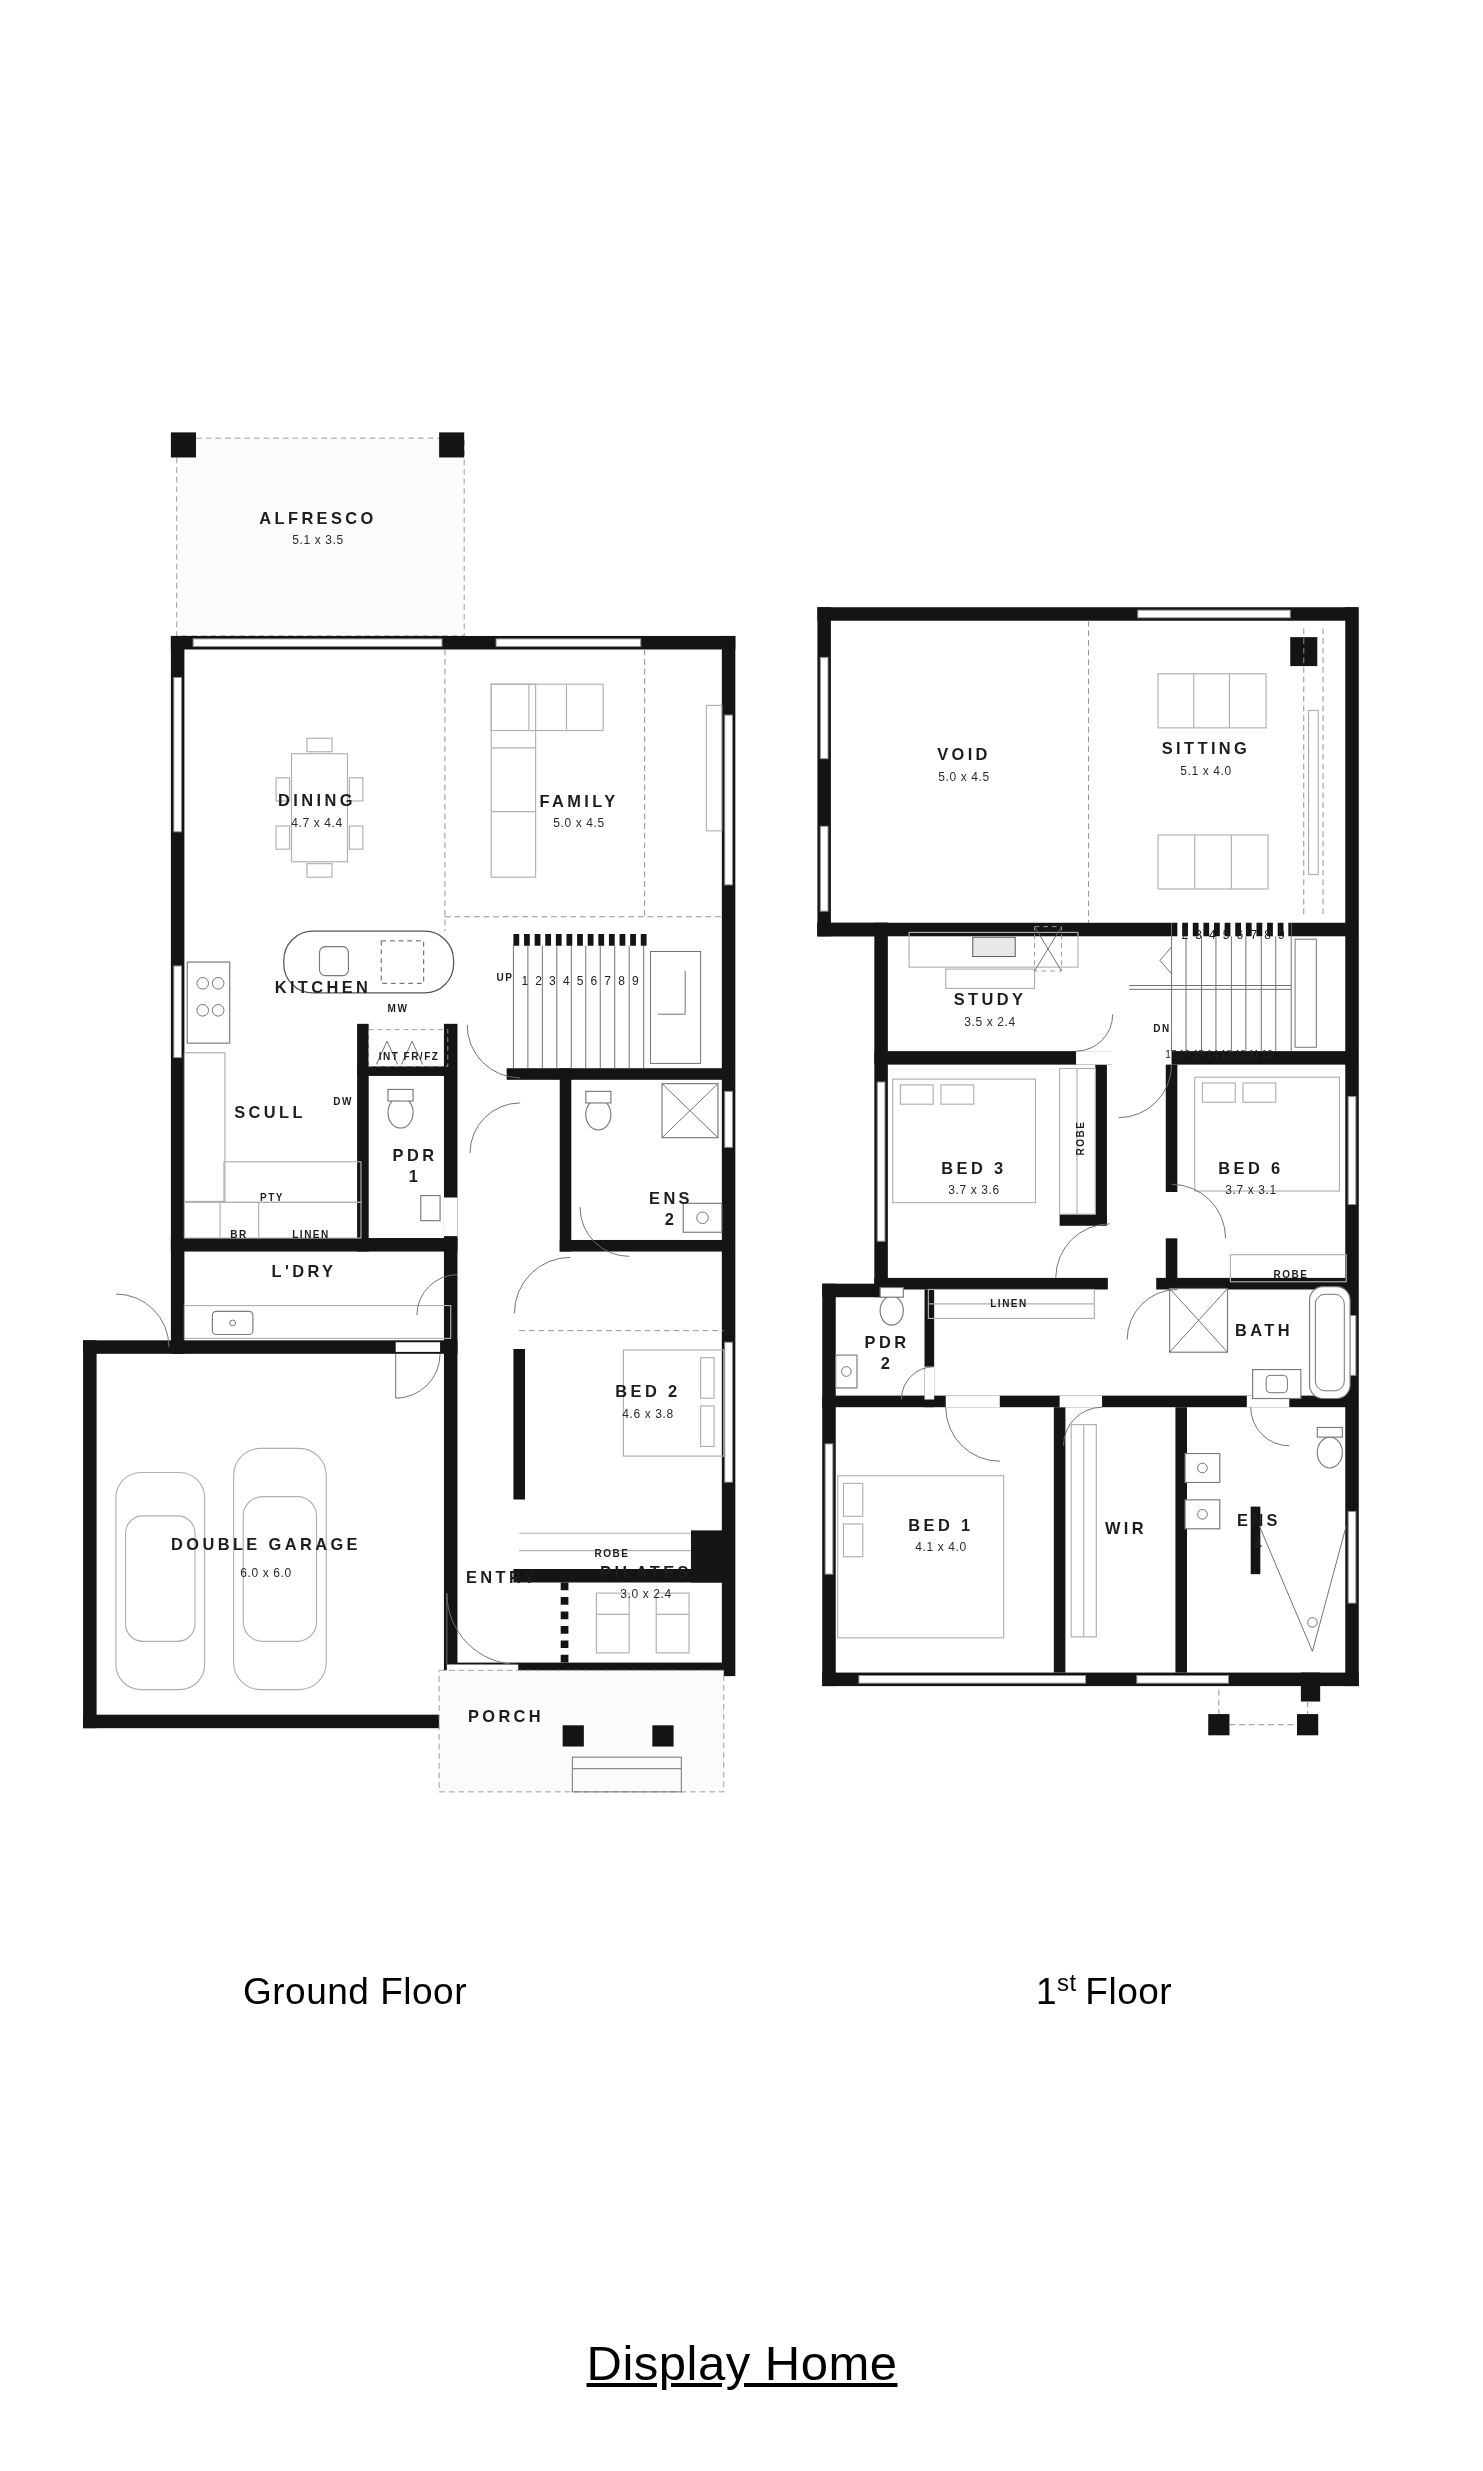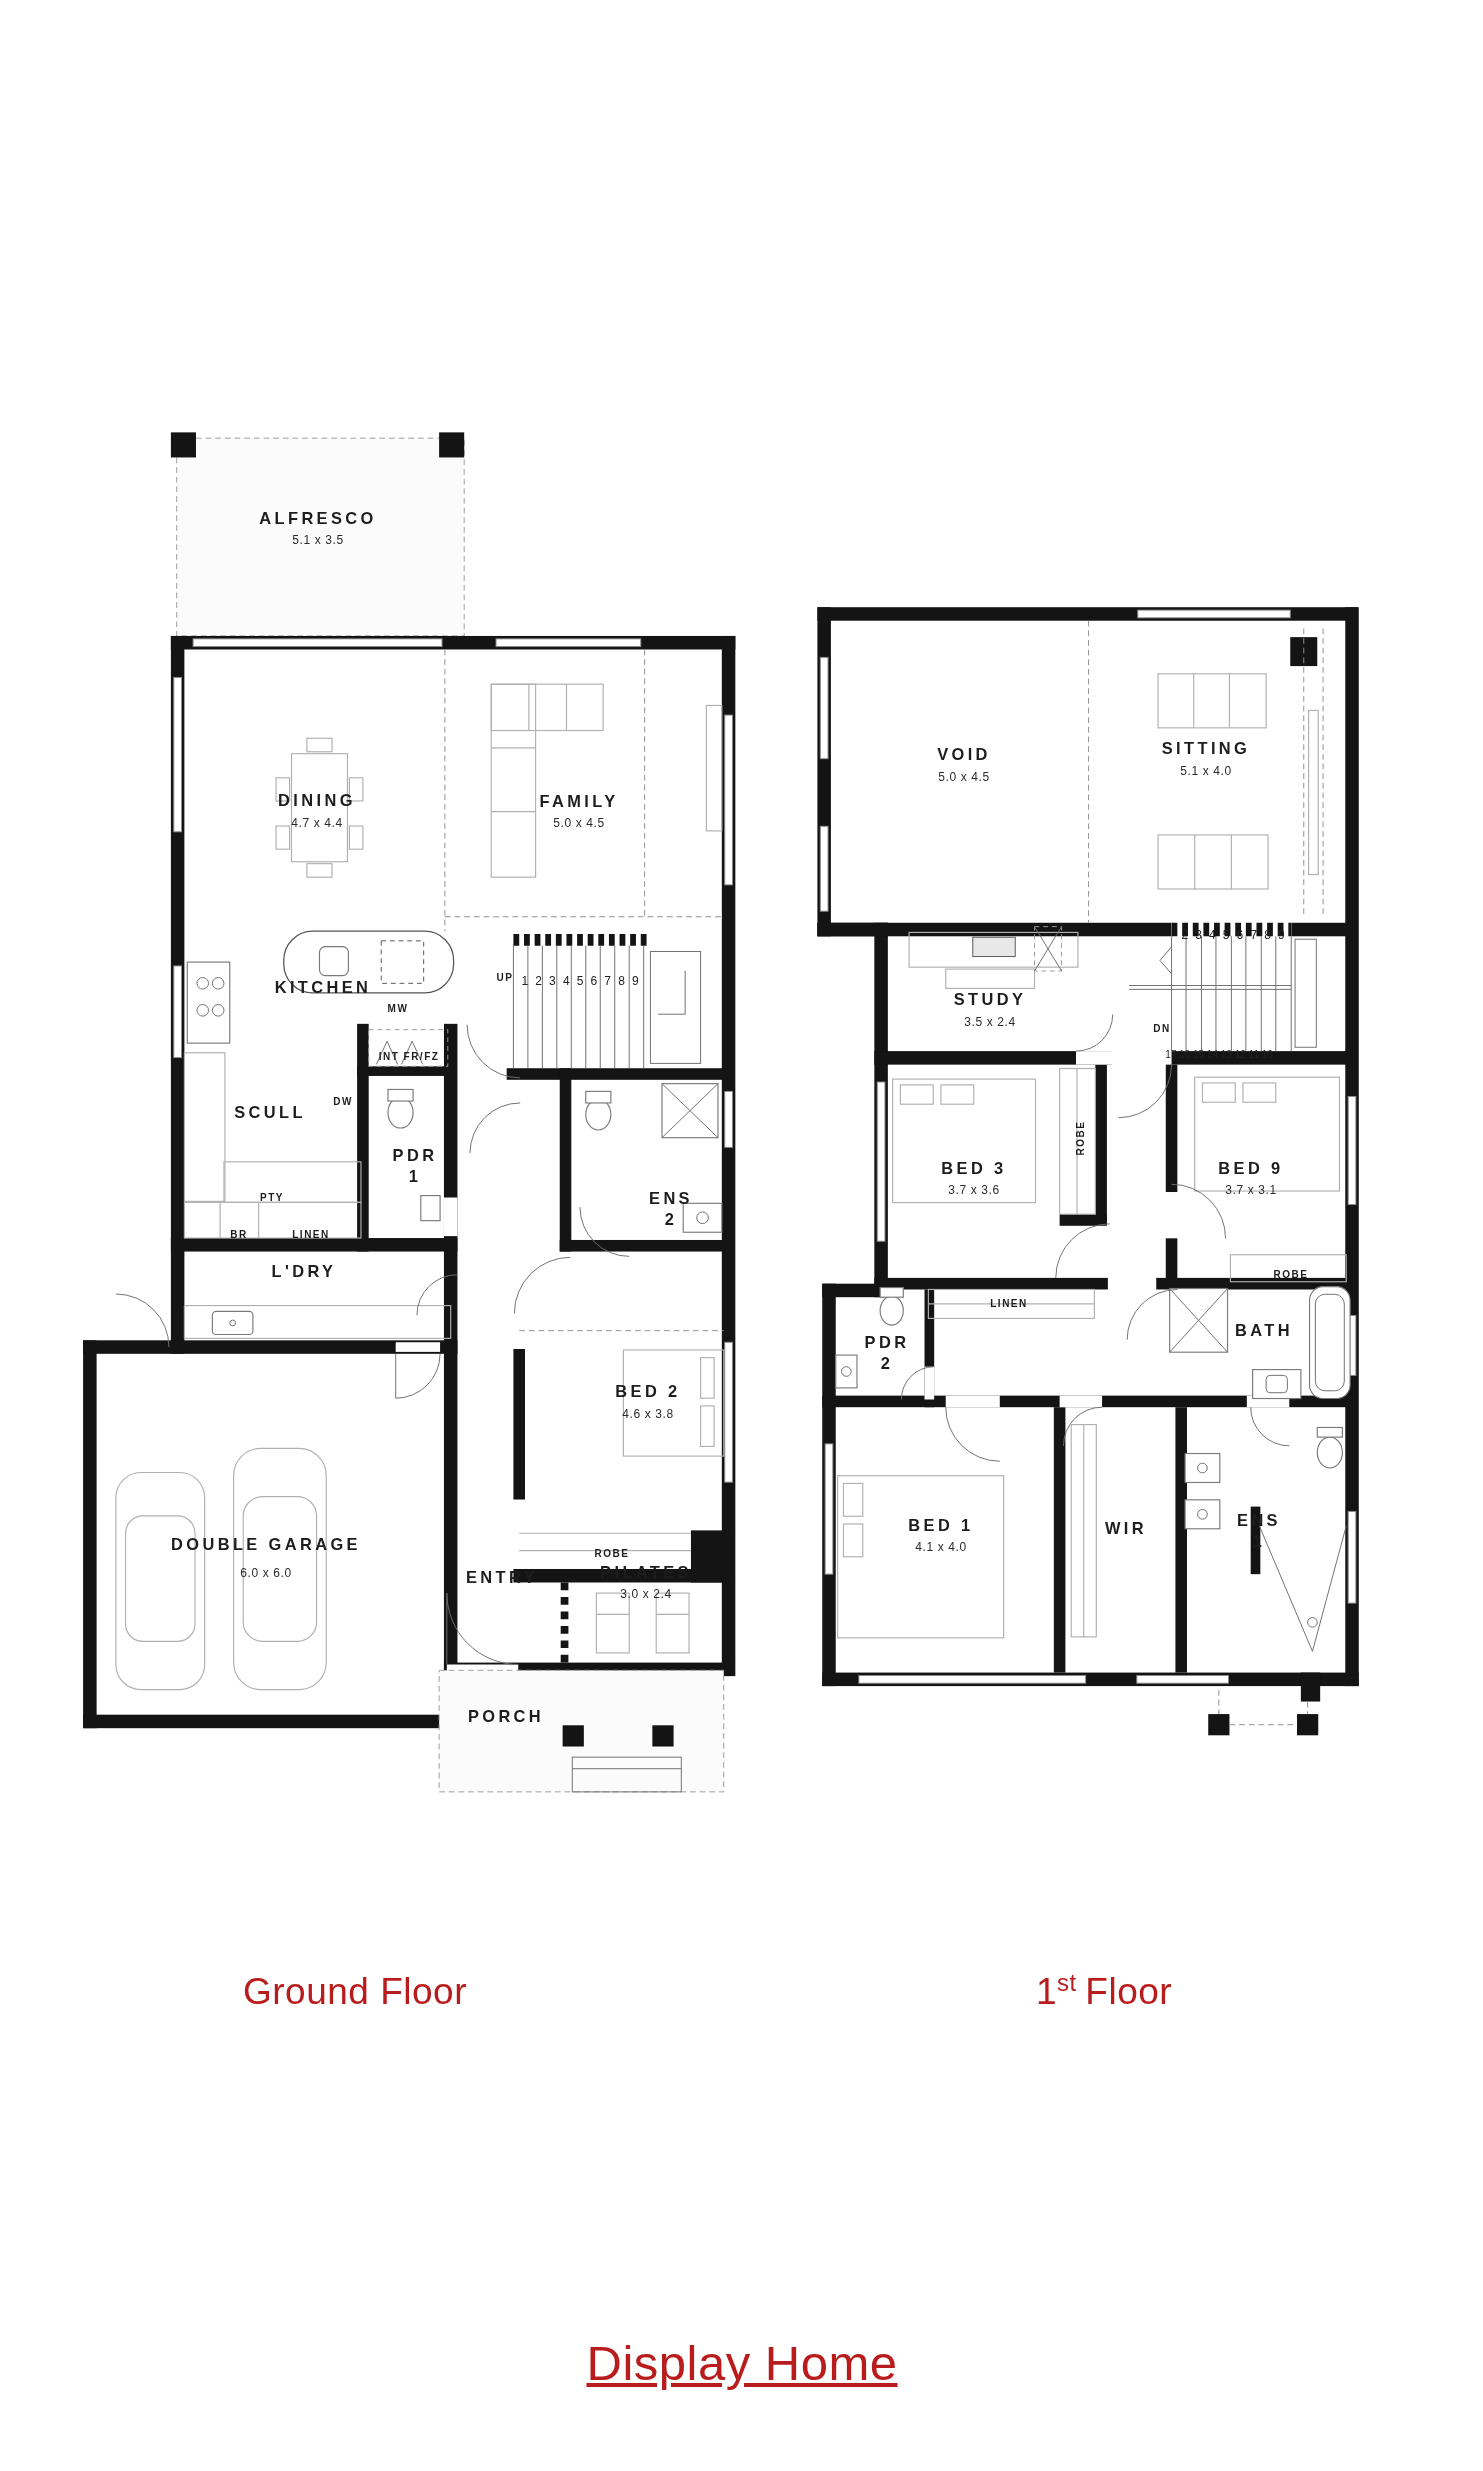--- a/index.html
+++ b/index.html
@@ -6,21 +6,21 @@
   #page{position:relative;width:1483px;height:2472px;background:#ffffff;overflow:hidden;}
   .plan{position:absolute;}
   .lbl{position:absolute;transform:translate(-50%,-50%);font-family:"Liberation Sans",sans-serif;color:#1d1d1d;text-align:center;}
   .room{font-weight:bold;font-size:16.4px;letter-spacing:3.4px;white-space:nowrap;}
   .room.wrap{white-space:normal;width:62px;line-height:1.3;}
   .dims{font-size:12px;letter-spacing:0.6px;white-space:nowrap;color:#2b2b2b;font-weight:normal;}
   .sm{font-weight:bold;font-size:10px;letter-spacing:1.5px;white-space:nowrap;}
   .nums{font-size:12px;letter-spacing:1.9px;white-space:nowrap;color:#222;font-weight:normal;}
   .nums2{font-size:10px;letter-spacing:0px;}
   .vert{transform:translate(-50%,-50%) rotate(-90deg);}
-  .caption{font-size:37px;letter-spacing:0.5px;color:#b91c1c;white-space:nowrap;font-weight:normal;}
+  .caption{font-size:37px;letter-spacing:0.5px;color:#000000;white-space:nowrap;font-weight:normal;}
   .caption .ord{font-size:24px;position:relative;top:-12.6px;margin-top:20px;}
   .caption .word{margin-left:8.7px;}
   .footer-caption{font-size:49px;text-decoration:underline;}
   svg .wall{fill:#141414;}
   svg .win{fill:#ffffff;stroke:#8a8a8a;stroke-width:1;}
   svg .thin{stroke:#6e6e6e;stroke-width:1;fill:none;}
   svg .furn{stroke:#b0b0b0;stroke-width:1.2;fill:none;}
   svg .fix{stroke:#7a7a7a;stroke-width:1.2;fill:#fff;}
   svg .dash{stroke:#8f8f8f;stroke-width:1;fill:none;stroke-dasharray:6 4;}
   svg .area{fill:#fbfbfb;stroke:#9a9a9a;stroke-width:1;stroke-dasharray:6 4;}
@@ -352,21 +352,21 @@
   <div class="lbl room" style="left:1206px;top:748px;">SITTING</div>
   <div class="lbl dims" style="left:1206px;top:771px;">5.1 x 4.0</div>
   <div class="lbl room" style="left:990px;top:999px;">STUDY</div>
   <div class="lbl dims" style="left:990px;top:1022px;">3.5 x 2.4</div>
   <div class="lbl nums" style="left:1234px;top:935px;">2 3 4 5 6 7 8 9</div>
   <div class="lbl sm" style="left:1162px;top:1028px;">DN</div>
   <div class="lbl nums nums2" style="left:1219px;top:1054px;">17 16 15 14 13 12 11 10</div>
   <div class="lbl room" style="left:974px;top:1168px;">BED 3</div>
   <div class="lbl dims" style="left:974px;top:1190px;">3.7 x 3.6</div>
   <div class="lbl sm vert" style="left:1080px;top:1138px;">ROBE</div>
-  <div class="lbl room" style="left:1251px;top:1168px;">BED 9</div>
+  <div class="lbl room" style="left:1251px;top:1168px;">BED 6</div>
   <div class="lbl dims" style="left:1251px;top:1190px;">3.7 x 3.1</div>
   <div class="lbl sm" style="left:1291px;top:1274px;">ROBE</div>
   <div class="lbl sm" style="left:1009px;top:1303px;">LINEN</div>
   <div class="lbl room wrap" style="left:887px;top:1353px;">PDR 2</div>
   <div class="lbl room" style="left:1264px;top:1330px;">BATH</div>
   <div class="lbl room" style="left:941px;top:1525px;">BED 1</div>
   <div class="lbl dims" style="left:941px;top:1547px;">4.1 x 4.0</div>
   <div class="lbl room" style="left:1126px;top:1528px;">WIR</div>
   <div class="lbl room wrap" style="left:1259px;top:1531px;">ENS 1</div>
 

